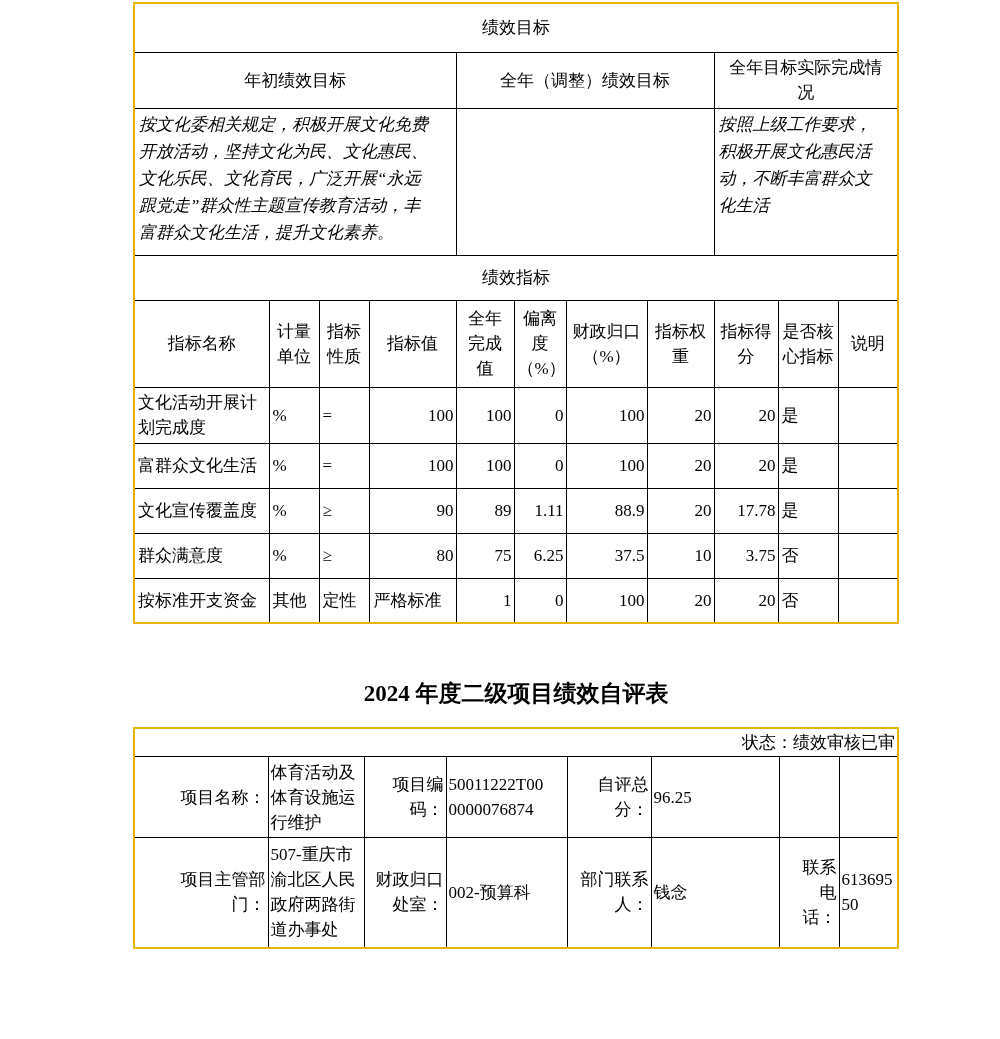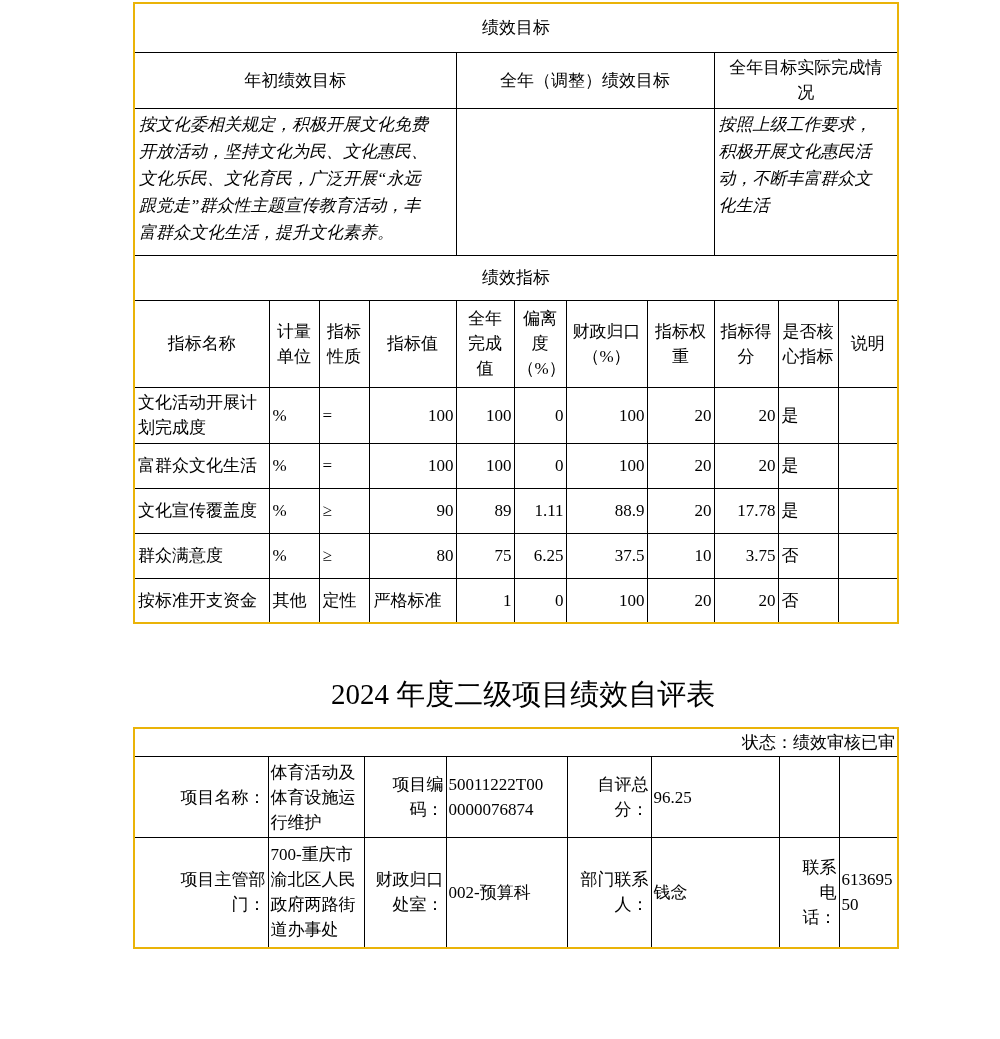--- a/index.html
+++ b/index.html
@@ -15,22 +15,22 @@
   .tl { text-align:left; }
   .trt { text-align:right; padding-right:2px; }
   .lab { text-align:right; padding-right:2px; }
   .val { text-align:left; padding-left:2px; }
   .vtop { vertical-align:top; }
   .goaltxt { line-height:27px; padding:2px 4px;font-style:italic; }
   .pl6 { padding-left:4px; }
   .band { text-align:center; }
 
   #t1  { position:absolute; left:133px; top:2px;   width:764px; }
-  #doc-title { position:absolute; left:141px; top:672px; width:764px; height:44px;
-               text-align:center; font-weight:normal; font-size:29px; line-height:44px; }
+  #doc-title { position:absolute; left:134px; top:672px; width:764px; height:44px;
+               text-align:center; font-weight:bold; font-size:23px; line-height:44px; }
   #t2a { position:absolute; left:133px; top:727px; width:764px;border-radius:19px; }
   #t2b { position:absolute; left:133px; top:950px; width:764px; }
 
   .h49{height:49px}.h56{height:56px}.h147{height:147px}.h45{height:45px}
   .h87{height:87px}.h28{height:28px}.h81{height:81px}.h110{height:110px}.h53{height:53px}
 </style>
 </head>
 <body>
 
 <div class="sheet">
@@ -193,21 +193,21 @@
 0000076874</td>
       <td class="lab">自评总
 分：</td>
       <td class="val">96.25</td>
       <td></td>
       <td></td>
     </tr>
     <tr class="h110">
       <td class="lab">项目主管部
 门：</td>
-      <td class="val">700-重庆市
+      <td class="val">507-重庆市
 渝北区人民
 政府两路街
 道办事处</td>
       <td class="lab">财政归口
 处室：</td>
       <td class="val">002-预算科</td>
       <td class="lab">部门联系
 人：</td>
       <td class="val">钱念</td>
       <td class="lab">联系

